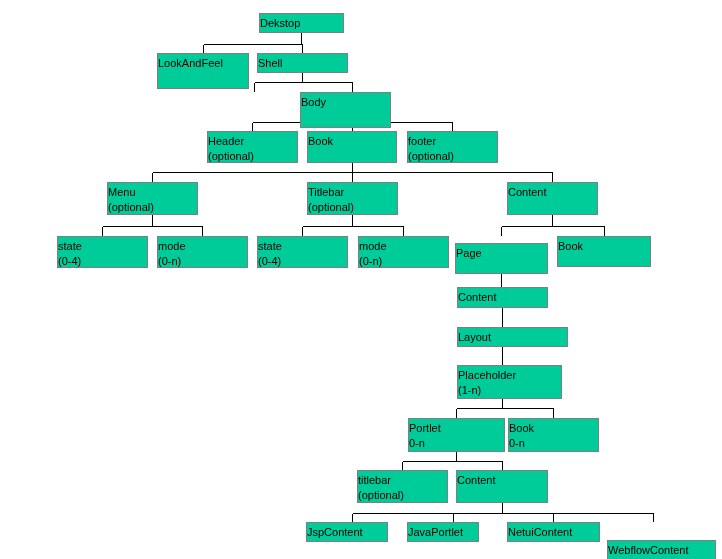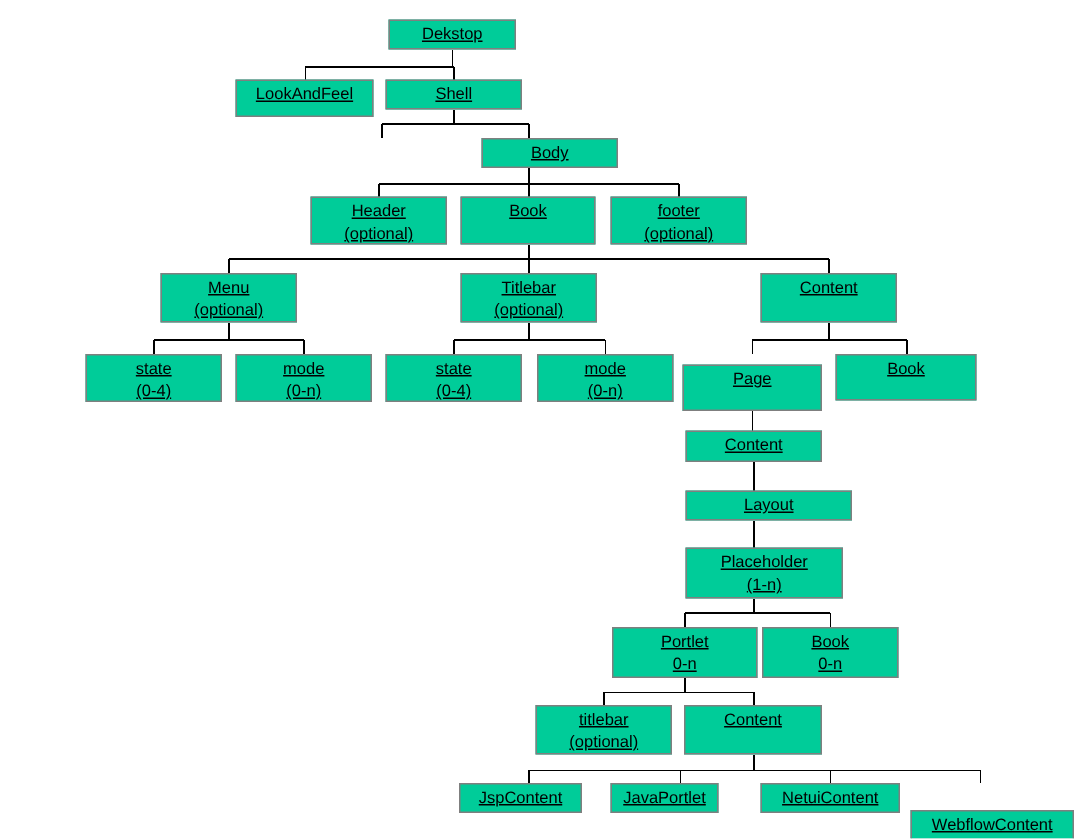--- a/index.html
+++ b/index.html
@@ -15,25 +15,23 @@
   }
   .node{
     position:absolute;
     box-sizing:border-box;
     background:#00cc99;
     border:1px solid #7f7f7f;
     color:#000000;
     font-family:"Liberation Sans", sans-serif;
     font-size:11px;
     line-height:15px;
-    text-align:center;
     padding-top:2px;
     white-space:pre-line;
     overflow:hidden;
-    text-decoration:underline;
   }
 </style>
 </head>
 <body>
 
 <div id="canvas">
 
   <svg id="connectors" width="722" height="559" viewBox="0 0 722 559" shape-rendering="crispEdges">
     <path fill="none" stroke="#000000" stroke-width="1" d="
       M301.5,33 V44.5 M203.5,44.5 H302.5 M203.5,44.5 V53 M302.5,44.5 V53
@@ -47,26 +45,26 @@
       M502.5,307 V327
       M502.5,347 V365
       M502.5,399 V408.5 M456.5,408.5 H553.5 M456.5,408.5 V418 M553.5,408.5 V418
       M456.5,452 V461.5 M402.5,461.5 H502.5 M402.5,461.5 V470 M502.5,461.5 V470
       M502.5,503 V513.5 M352.5,513.5 H653.5 M352.5,513.5 V522 M453.5,513.5 V522 M553.5,513.5 V522 M653.5,513.5 V522
     "></path>
   </svg>
 
   <div class="node" style="left:259px;top:13px;width:85px;height:20px">Dekstop</div>
 
-  <div class="node" style="left:157px;top:53px;width:92px;height:25px">LookAndFeel</div>
+  <div class="node" style="left:157px;top:53px;width:92px;height:36px">LookAndFeel</div>
 
   <div class="node" style="left:257px;top:53px;width:91px;height:20px">Shell</div>
 
 
-  <div class="node" style="left:321px;top:92px;width:91px;height:20px">Body</div>
+  <div class="node" style="left:300px;top:92px;width:91px;height:36px">Body</div>
 
   <div class="node" style="left:207px;top:131px;width:91px;height:32px">Header
 (optional)</div>
 
   <div class="node" style="left:307px;top:131px;width:90px;height:32px">Book</div>
 
   <div class="node" style="left:407px;top:131px;width:91px;height:32px">footer
 (optional)</div>
 
   <div class="node" style="left:107px;top:182px;width:91px;height:33px">Menu

